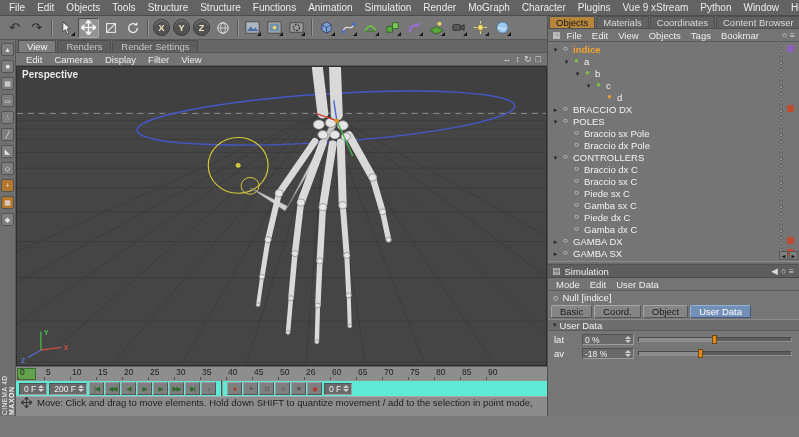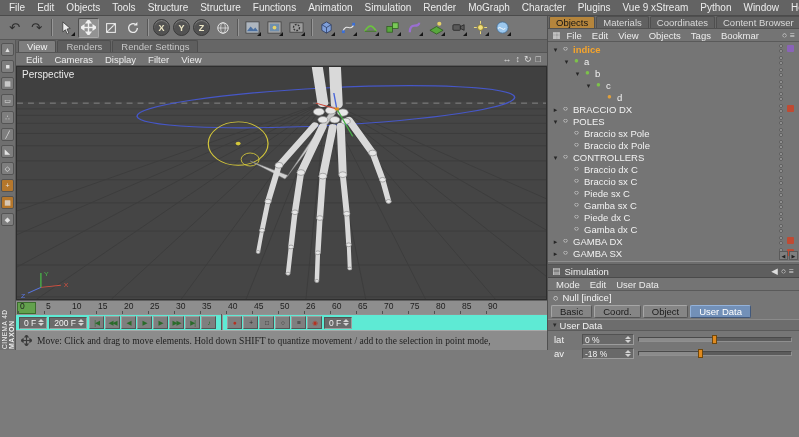--- a/index.html
+++ b/index.html
@@ -1,18 +1,18 @@
 <!DOCTYPE html>
 <html><head>
 <meta charset="utf-8">
 <style>
   * { box-sizing:border-box; margin:0; padding:0; }
   html,body { width:799px; height:437px; overflow:hidden; }
   body { font-family:"Liberation Sans","DejaVu Sans",sans-serif; font-size:10px; background:#7b7b7b; color:#eee; cursor:default; }
-  .app { width:799px; height:350px; display:flex; flex-direction:column; }
+  .app { width:799px; height:416px; display:flex; flex-direction:column; }
 
   
   .menubar { height:16px; flex:none; background:#636363; border-bottom:1px solid #4b4b4b; display:flex; align-items:center; padding-left:3px; color:#ececec; }
   .menubar span.mi { padding:1px 6px; white-space:nowrap; font-size:10px; }
 
   .main { flex:1; display:flex; min-height:0; }
   .left-part { width:548px; flex:none; display:flex; flex-direction:column; border-right:1px solid #505050; }
 
   
   .toolbar { height:24px; flex:none; background:#777; border-bottom:1px solid #585858; display:flex; align-items:center; padding:1px 2px 1px 4px; gap:1px; }
@@ -37,42 +37,42 @@
 
   .vp-tabs { height:13px; flex:none; background:#666; border-bottom:1px solid #555; display:flex; align-items:flex-end; padding-left:2px; gap:1px; }
   .vp-tab { height:12px; line-height:11px; padding:0 8px; font-size:9.5px; color:#c6c6c6; background:#5e5e5e; border:1px solid #4e4e4e; border-bottom:none; border-radius:2px 2px 0 0; }
   .vp-tab.active { background:#7e7e7e; color:#f2f2f2; }
 
   .vp-menu { height:13px; flex:none; background:#747474; border-bottom:1px solid #595959; display:flex; align-items:center; padding:0 4px; color:#ececec; }
   .vp-menu span.mi { padding:0 6px; font-size:9.5px; }
   .vp-nav { margin-left:auto; display:flex; gap:4px; padding-right:2px; }
   .vp-nav span { font-size:9px; color:#dcdcdc; line-height:1; }
 
-  .viewport { flex:1; position:relative; background:#454545; border:1px solid #2e2e2e; overflow:hidden; min-height:0; }
+  .viewport { flex:1; position:relative; background:#454545; border:1px solid #2e2e2e; overflow:hidden; min-height:0;font-weight:bold; }
   .viewport svg { position:absolute; inset:0; width:100%; height:100%; }
   .persp-label { position:absolute; top:2px; left:5px; color:#e9e9e9; font-size:10px; z-index:2; }
 
   
   .ruler { height:14px; flex:none; background:#8e8e8e; border-top:1px solid #606060; position:relative; display:flex; align-items:flex-start; padding-left:2px; overflow:hidden; }
   .tick { width:26px; flex:none; font-size:8.5px; color:#1d1d1d; position:relative; padding-left:2px; z-index:1; }
   .tick::before { content:""; position:absolute; left:0; bottom:-4px; width:1px; height:4px; background:#4f4f4f; }
   .cur-marker { position:absolute; left:1px; top:1px; width:19px; height:12px; background:#63a14d; border:1px solid #3c6b2e; z-index:0; }
 
   .transport { height:16px; flex:none; background:#5eead4; border-top:1px solid #939393; display:flex; align-items:center; gap:2px; padding:0 3px; }
   .frame-field { height:12px; background:#6a6a6a; border:1px solid; border-color:#535353 #9d9d9d #9d9d9d #535353; color:#f2f2f2; font-size:8.5px; display:flex; align-items:center; gap:2px; padding:0 2px 0 4px; }
   .spin { display:flex; flex-direction:column; gap:1px; }
   .spin i { width:0; height:0; border-left:3px solid transparent; border-right:3px solid transparent; }
   .spin i.up { border-bottom:3px solid #d2d2d2; }
   .spin i.dn { border-top:3px solid #d2d2d2; }
   .range-slider { width:150px; height:12px; background:#8d927f; border:1px solid; border-color:#5a5a5a #9d9d9d #9d9d9d #5a5a5a; position:relative; display:flex; align-items:center; justify-content:flex-end; }
   .range-slider .grip { position:absolute; left:1px; top:1px; width:6px; height:8px; background:#6f7465; border:1px solid #4f4f4f; }
   .range-end-label { font-size:8.5px; color:#1d1d1d; padding-right:4px; }
   .tp-btn { width:15px; height:13px; flex:none; background:#7f7f7f; border:1px solid; border-color:#9d9d9d #555 #555 #9d9d9d; display:flex; align-items:center; justify-content:center; font-size:6.5px; color:#2a6b2a; letter-spacing:-1px; }
 
-  .statusbar { height:20px; flex:none; background:#8c8c8c; border-top:1px solid #a8a8a8; display:flex; align-items:center; gap:5px; padding:0 5px; color:#222; font-size:9.5px;font-family:Liberation Serif, serif; }
+  .statusbar { height:20px; flex:none; background:#8c8c8c; border-top:1px solid #a8a8a8; display:flex; align-items:flex-start; gap:5px; padding:0 5px; color:#222; font-size:9.5px; }
 
   
   .right-panel { flex:1; display:flex; flex-direction:column; background:#767676; min-width:0; }
   .p-tabs { height:13px; flex:none; background:#696969; border-bottom:1px solid #515151; display:flex; align-items:flex-end; gap:1px; padding:1px 1px 0; }
   .p-tab { height:12px; line-height:11px; padding:0 6px; font-size:9.5px; color:#d9d9d9; background:#616161; border:1px solid #4f4f4f; border-bottom:none; border-radius:2px 2px 0 0; white-space:nowrap; }
   .p-tab.active { background:#b5853c; color:#151515; }
 
   .om-menu, .attr-menu { height:13px; flex:none; background:#747474; border-bottom:1px solid #5a5a5a; display:flex; align-items:center; padding:0 3px; color:#ececec; }
   .om-menu span.mi, .attr-menu span.mi { padding:0 5px; font-size:9.5px; }
   .corner-icons { margin-left:auto; display:flex; gap:3px; align-items:center; padding-right:1px; }

